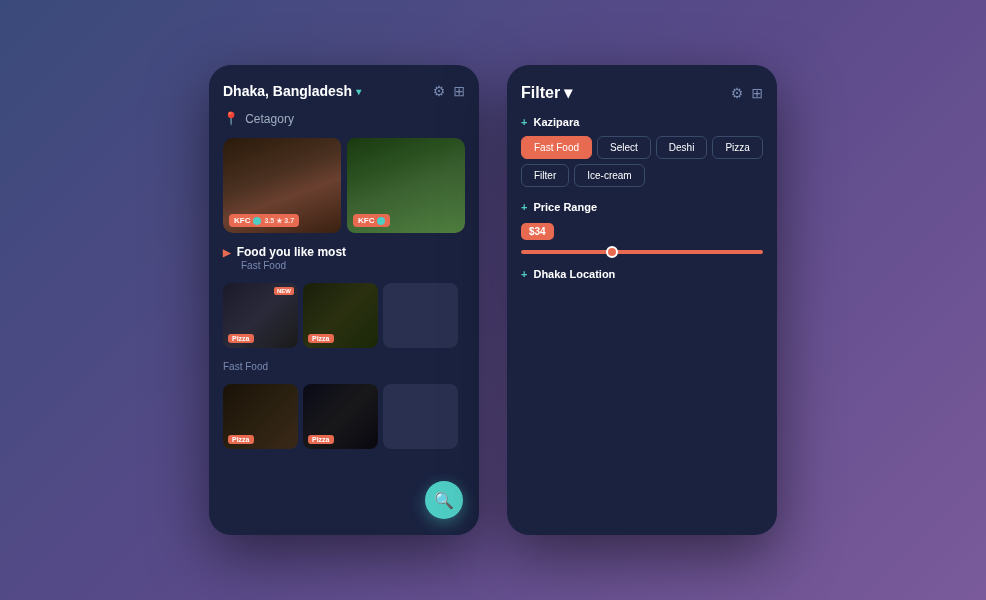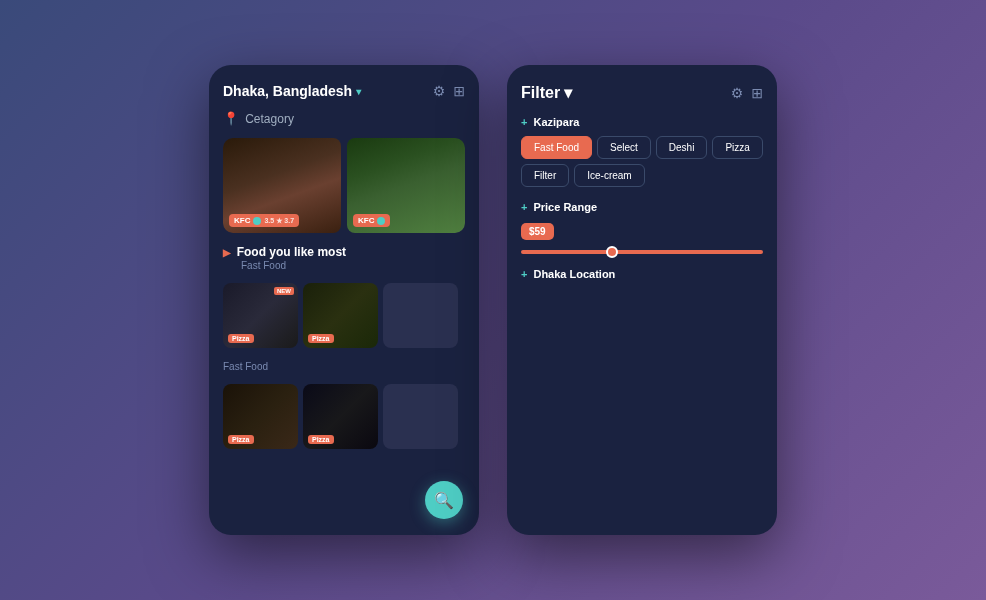--- a/index.html
+++ b/index.html
@@ -470,21 +470,21 @@
         <button class="cat-btn">Ice-cream</button>
       </div>
     </div>
 
     <div class="price-range-section">
       <div class="filter-section-title">
         <span class="plus-icon">+</span>
         <span>Price Range</span>
       </div>
       <div>
-        <span class="price-label">$59</span>
+        <span class="price-label">$34</span>
       </div>
       <div class="slider-track">
         <div class="slider-thumb"></div>
       </div>
     </div>
 
     <div class="select-loc-row">
       <span class="plus-icon">+</span>
       <span>Dhaka Location</span>
     </div>

